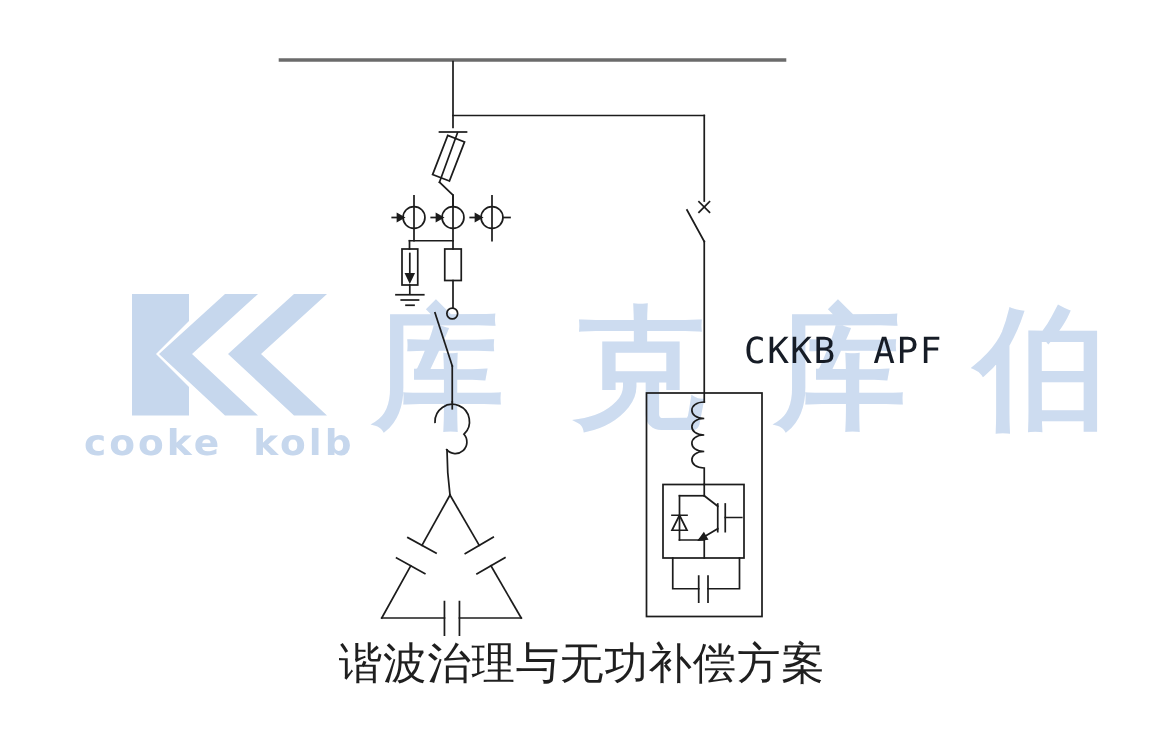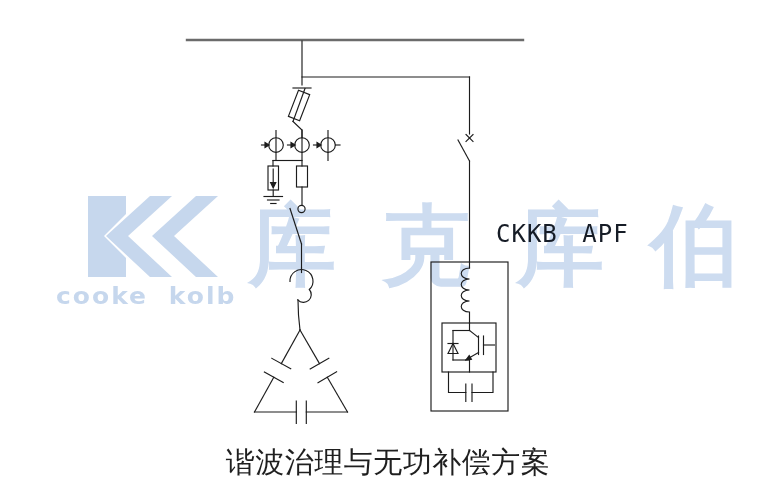--- a/index.html
+++ b/index.html
@@ -19,21 +19,21 @@
     font-weight:900;letter-spacing:46px;color:#cddcf0;white-space:nowrap;
     font-family:"DejaVu Sans",sans-serif;
   }
   .circuit{position:absolute;left:0;top:0;}
   .apf-label{
     position:absolute;left:496px;top:220px;font-size:24px;color:#161c26;
     font-family:"DejaVu Sans Mono",monospace;letter-spacing:1px;word-spacing:9px;
     white-space:nowrap;
   }
   .title{
-    position:absolute;left:0;right:0;top:443px;text-align:center;font-size:29px;
+    position:absolute;left:0;right:0;top:423px;text-align:center;font-size:29px;
     color:#1f1f1f;letter-spacing:0.5px;font-family:"DejaVu Sans",sans-serif;
   }
 </style>
 </head>
 <body>
 
 <div class="canvas">
 
   <div class="watermark">
     <svg class="wm-logo" width="150" height="95" viewBox="84 192 150 95">

